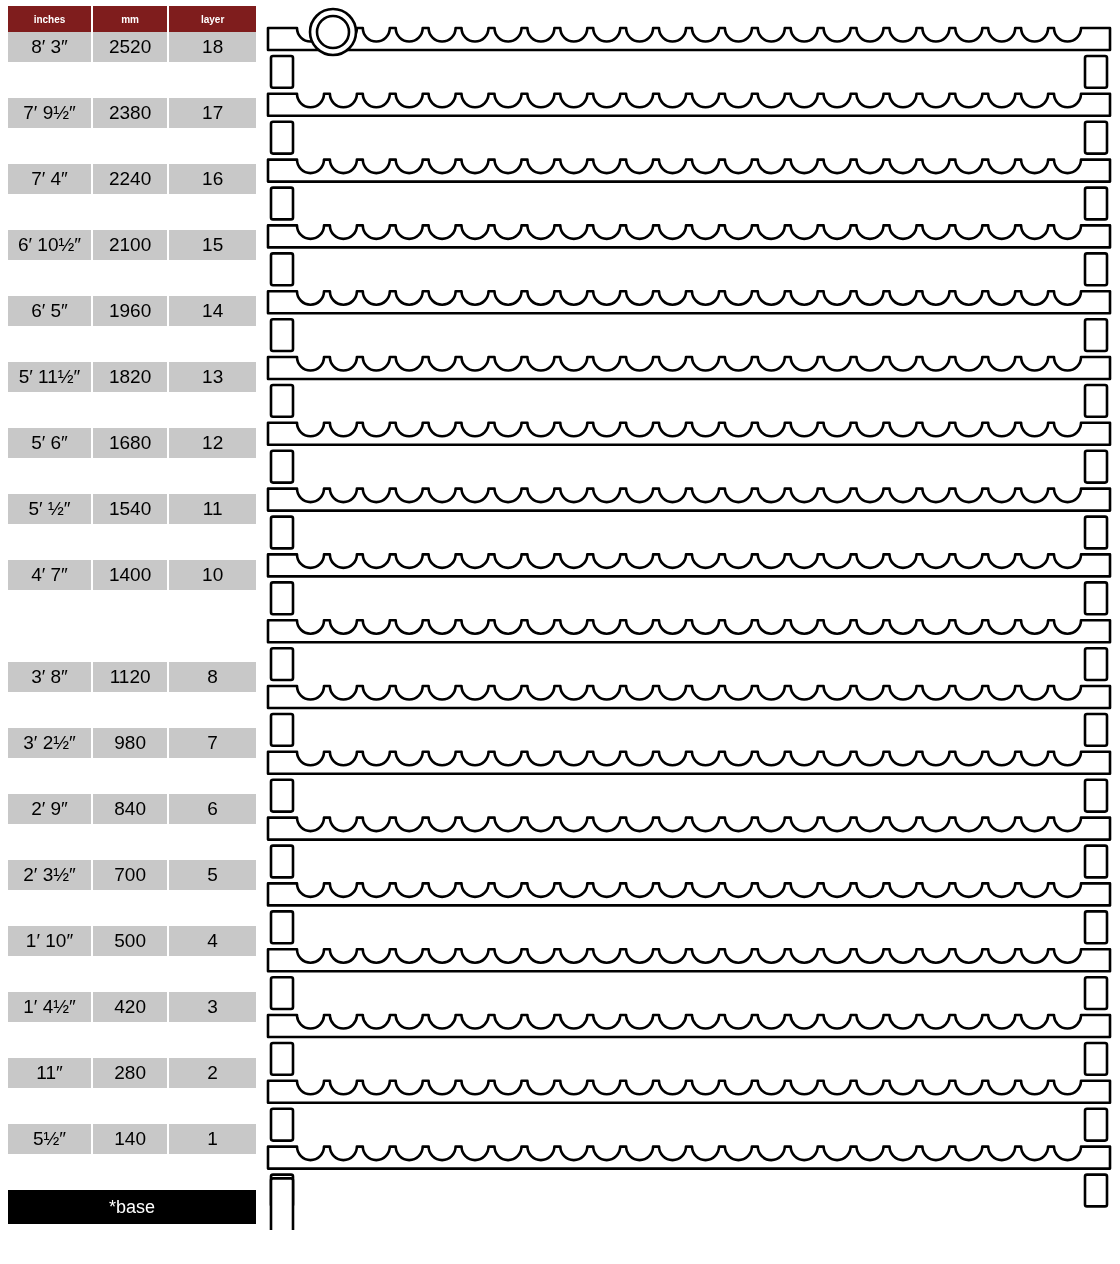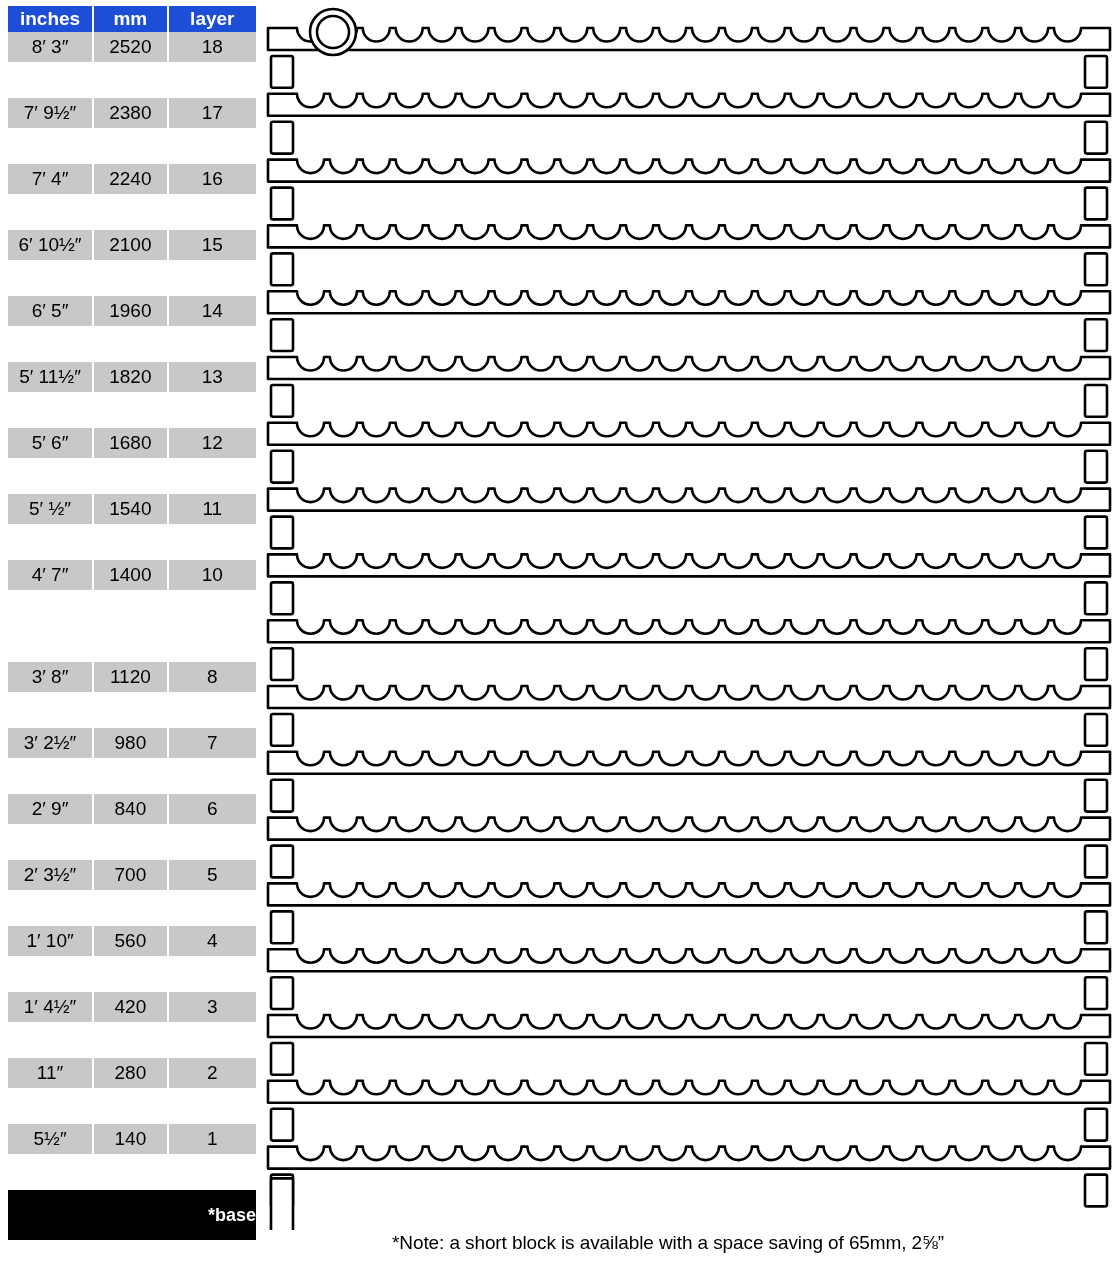--- a/index.html
+++ b/index.html
@@ -29,24 +29,24 @@
     top: 6px;
     width: 248px;
     border-collapse: collapse;
     font-size: 15px;
   }
   #measure-table td, #measure-table th {
     padding: 0;
     margin: 0;
   }
   .hdr-row th {
-    background: #1d4ed8;
+    background: #7f1d1d;
     color: #fff;
     font-weight: bold;
-    font-size: 19px;
+    font-size: 10px;
     height: 26px;
     text-align: center;
     border-right: 2px solid #fff;
   }
   .hdr-row th:last-child { border-right: none; }
   .hdr-row th.c-in { width: 90px; }
   .hdr-row th.c-mm { width: 80px; text-align: center; }
   .hdr-row th.c-ly { width: 98px; }
 
   .data-row td {
@@ -59,24 +59,24 @@
   .data-row td:last-child { border-right: none; }
   .spacer-row td {
     background: #ffffff;
     height: 36px;
     padding: 0;
     border: none;
   }
   .base-row td {
     background: #000;
     color: #fff;
-    font-weight: bold;
+    font-weight: normal;
     font-size: 18px;
-    height: 50px;
-    text-align: right;
+    height: 34px;
+    text-align: center;
   }
 
   
   #rack {
     position: absolute;
     left: 258px;
     top: 0px;
   }
 
   
@@ -206,21 +206,21 @@
         <tr class="data-row">
           <td>2′ 3½″</td>
           <td>700</td>
           <td>5</td>
         </tr>
         <tr class="spacer-row">
           <td colspan="3"></td>
         </tr>
         <tr class="data-row">
           <td>1′ 10″</td>
-          <td>560</td>
+          <td>500</td>
           <td>4</td>
         </tr>
         <tr class="spacer-row">
           <td colspan="3"></td>
         </tr>
         <tr class="data-row">
           <td>1′ 4½″</td>
           <td>420</td>
           <td>3</td>
         </tr>
@@ -306,15 +306,14 @@
         <rect x="827" y="1174.6" width="22" height="31.799999999999997" rx="2"></rect>
         <path d="M 10 1168.6 L 10 1146.6 L 36 1146.6 L 39.0 1146.6 A 13.5 13.5 0 0 0 66.0 1146.6 L 71.9 1146.6 A 13.5 13.5 0 0 0 98.9 1146.6 L 104.8 1146.6 A 13.5 13.5 0 0 0 131.8 1146.6 L 137.7 1146.6 A 13.5 13.5 0 0 0 164.7 1146.6 L 170.6 1146.6 A 13.5 13.5 0 0 0 197.6 1146.6 L 203.5 1146.6 A 13.5 13.5 0 0 0 230.5 1146.6 L 236.5 1146.6 A 13.5 13.5 0 0 0 263.5 1146.6 L 269.4 1146.6 A 13.5 13.5 0 0 0 296.4 1146.6 L 302.3 1146.6 A 13.5 13.5 0 0 0 329.3 1146.6 L 335.2 1146.6 A 13.5 13.5 0 0 0 362.2 1146.6 L 368.1 1146.6 A 13.5 13.5 0 0 0 395.1 1146.6 L 401.0 1146.6 A 13.5 13.5 0 0 0 428.0 1146.6 L 434.0 1146.6 A 13.5 13.5 0 0 0 461.0 1146.6 L 466.9 1146.6 A 13.5 13.5 0 0 0 493.9 1146.6 L 499.8 1146.6 A 13.5 13.5 0 0 0 526.8 1146.6 L 532.7 1146.6 A 13.5 13.5 0 0 0 559.7 1146.6 L 565.6 1146.6 A 13.5 13.5 0 0 0 592.6 1146.6 L 598.5 1146.6 A 13.5 13.5 0 0 0 625.5 1146.6 L 631.5 1146.6 A 13.5 13.5 0 0 0 658.5 1146.6 L 664.4 1146.6 A 13.5 13.5 0 0 0 691.4 1146.6 L 697.3 1146.6 A 13.5 13.5 0 0 0 724.3 1146.6 L 730.2 1146.6 A 13.5 13.5 0 0 0 757.2 1146.6 L 763.1 1146.6 A 13.5 13.5 0 0 0 790.1 1146.6 L 796.0 1146.6 A 13.5 13.5 0 0 0 823.0 1146.6 L 826 1146.6 L 852 1146.6 L 852 1168.6 Z"></path>
         <rect x="13" y="1178.3999999999999" width="22" height="54" rx="2"></rect>
       </g>
     <g id="rack-hanger" stroke="#000000" fill="#ffffff" stroke-width="2.6">
       <circle cx="75" cy="32" r="23"></circle>
       <circle cx="75" cy="32" r="16"></circle>
     </g>
   </svg>
 
-  <div id="note">*Note: a short block is available with a space saving of 65mm, 2⅝”</div>
 
 </div>
 
 </body></html>

